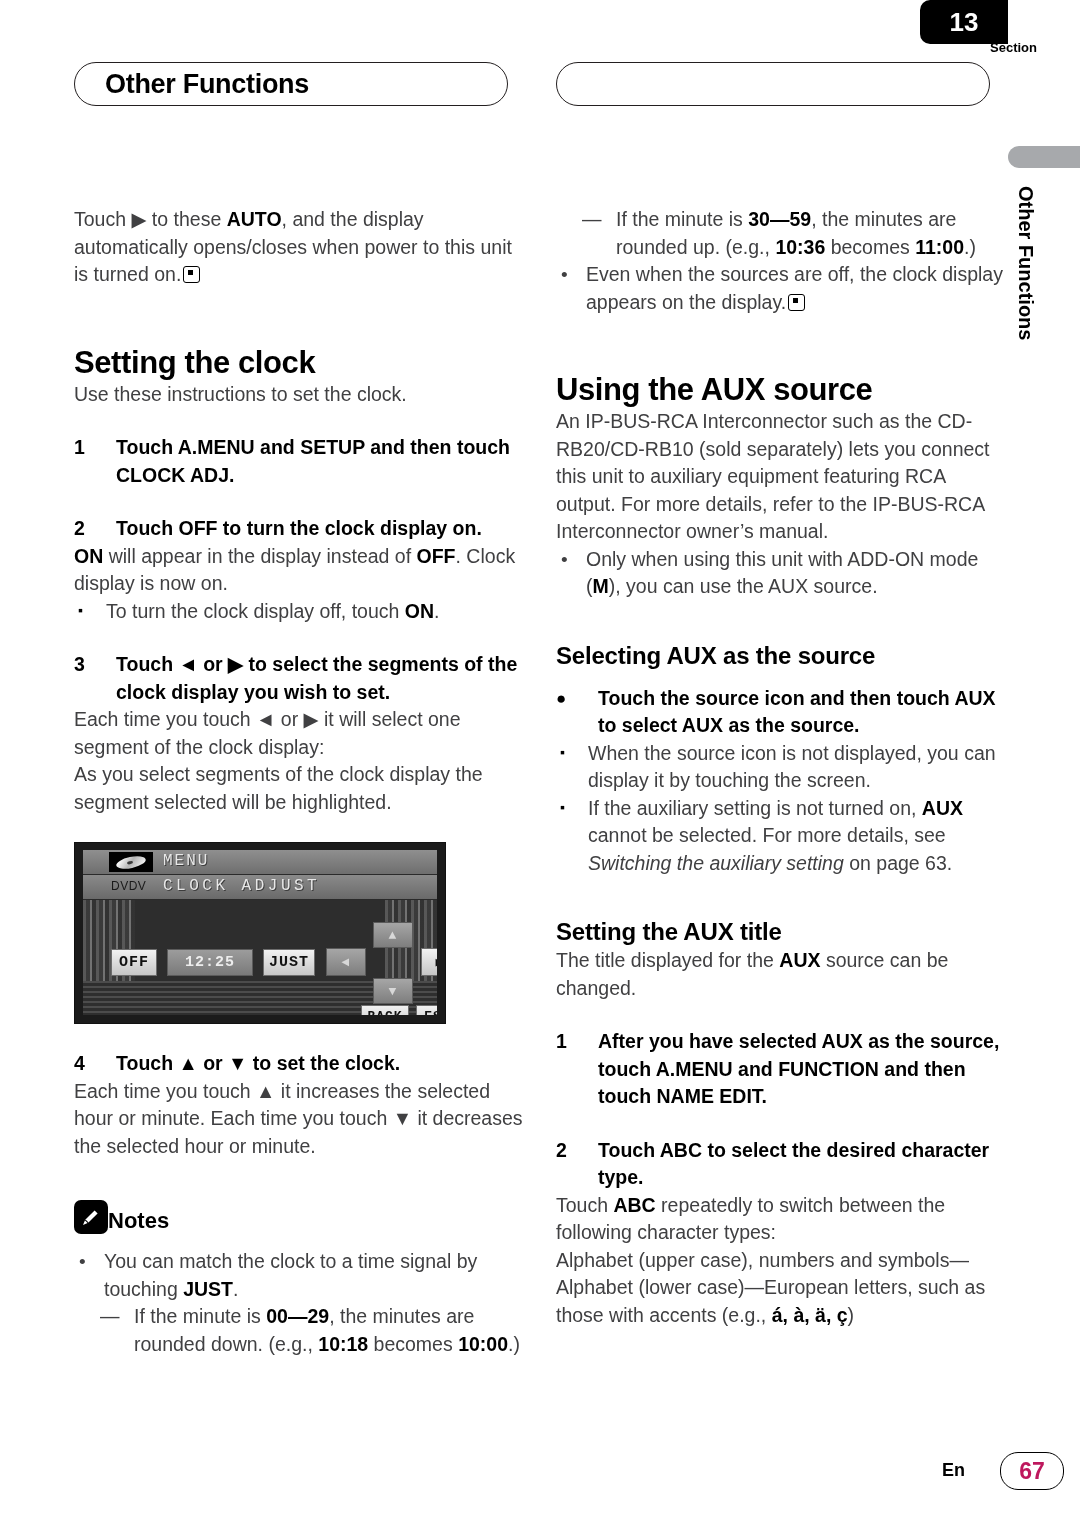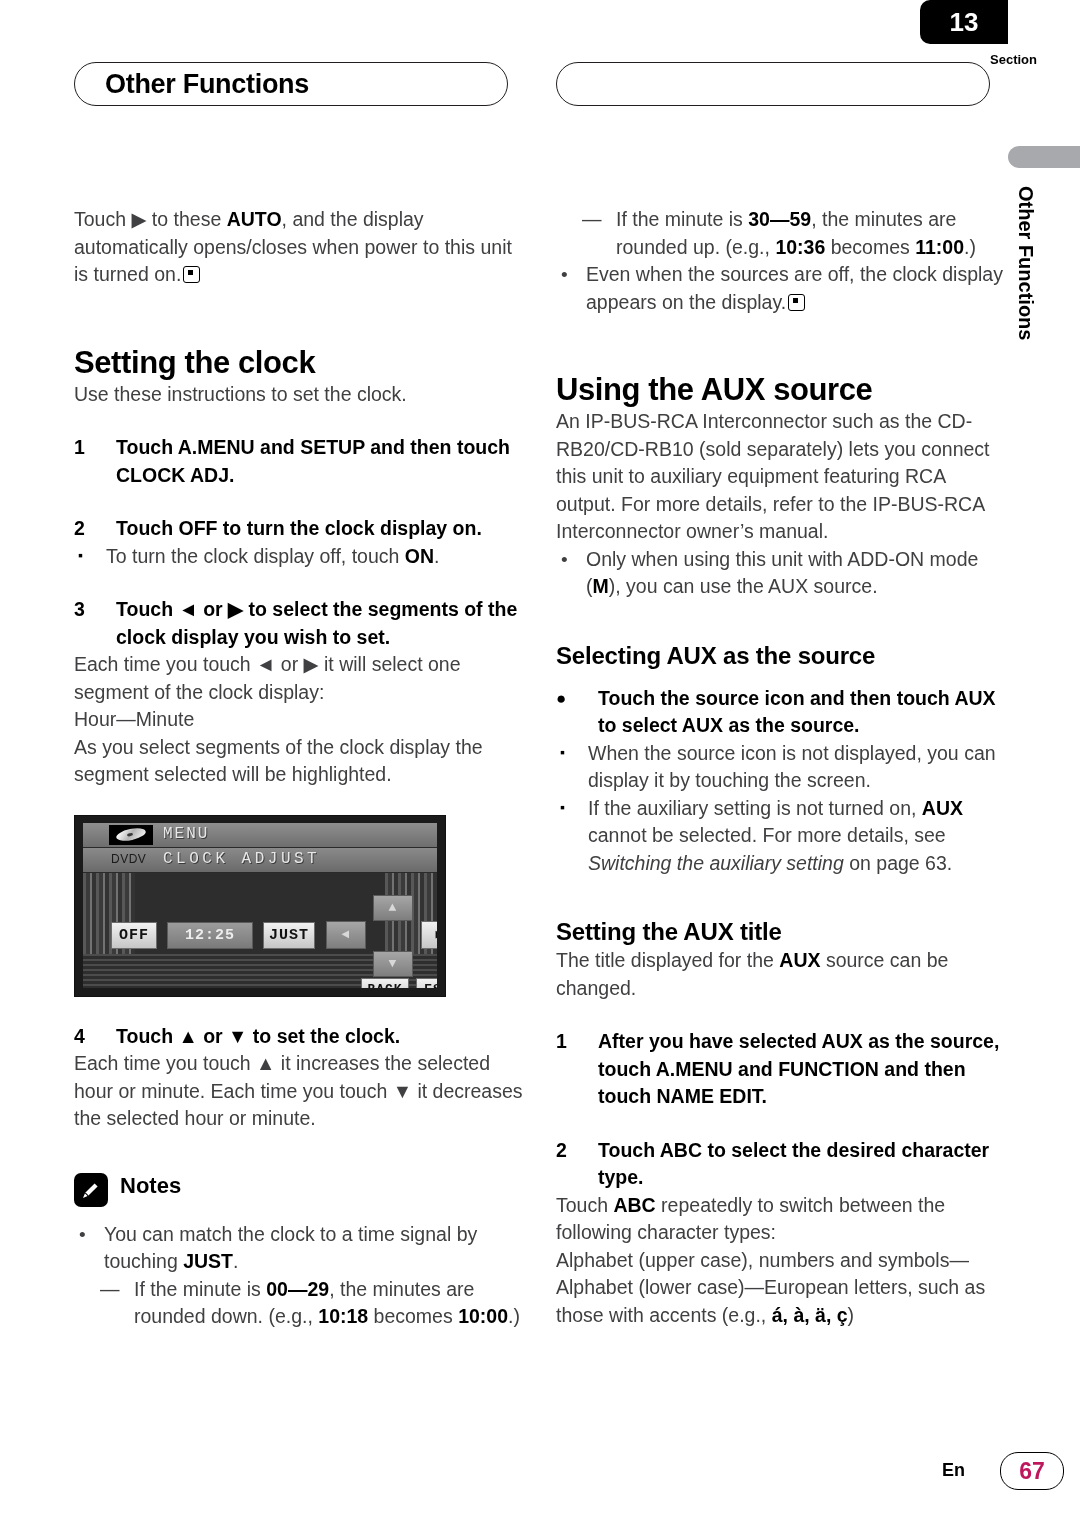--- a/index.html
+++ b/index.html
@@ -52,21 +52,20 @@
   }
   .section-label {
     position: absolute;
     right: 0px;
     top: -24px;
     font-size: 13px;
     font-weight: bold;
     color: #000;
     width: 80px;
     text-align: left;
-    margin-top: 12px;
   }
   .section-badge {
     position: absolute;
     left: 920px;
     top: 0px;
     width: 88px;
     height: 44px;
     background: #000;
     border-radius: 10px 0 0 10px;
     color: #fff;
@@ -215,22 +214,21 @@
   }
 
   .gap-s { height: 14px; }
   .gap-m { height: 26px; }
   .gap-l { height: 40px; }
   .gap-xl { height: 56px; }
 
   
   .notes-head {
     display: flex;
-    align-items: flex-start;
-    gap: 12px;
+    align-items: flex-end;
   }
   .notes-icon {
     width: 34px;
     height: 34px;
     background: #000;
     border-radius: 7px;
     display: flex;
     align-items: center;
     justify-content: center;
   }
@@ -435,33 +433,33 @@
     <span class="num">1</span>
     <span>Touch A.MENU and SETUP and then touch CLOCK ADJ.</span>
   </div>
 
   <div class="gap-m"></div>
 
   <div class="step">
     <span class="num">2</span>
     <span>Touch OFF to turn the clock display on.</span>
   </div>
+  <p class="body"><b>ON</b><span> will appear in the display instead of </span><b>OFF</b><span>. Clock display is now on.</span></p>
   <div class="sq">
     <span class="mk">▪</span>
     <span>To turn the clock display off, touch </span><b>ON</b><span>.</span>
   </div>
 
   <div class="gap-m"></div>
 
   <div class="step">
     <span class="num">3</span>
     <span>Touch ◄ or ▶ to select the segments of the clock display you wish to set.</span>
   </div>
   <p class="body">Each time you touch ◄ or ▶ it will select one segment of the clock display:</p>
-  <p class="body">Hour—Minute</p>
   <p class="body">As you select segments of the clock display the segment selected will be highlighted.</p>
 
   <div class="gap-m"></div>
 
   <div class="device">
     <div class="dv-inner">
       <div class="dv-bar1"></div>
       <div class="dv-disc">
           <div class="dv-disc-e"></div>
         </div>

